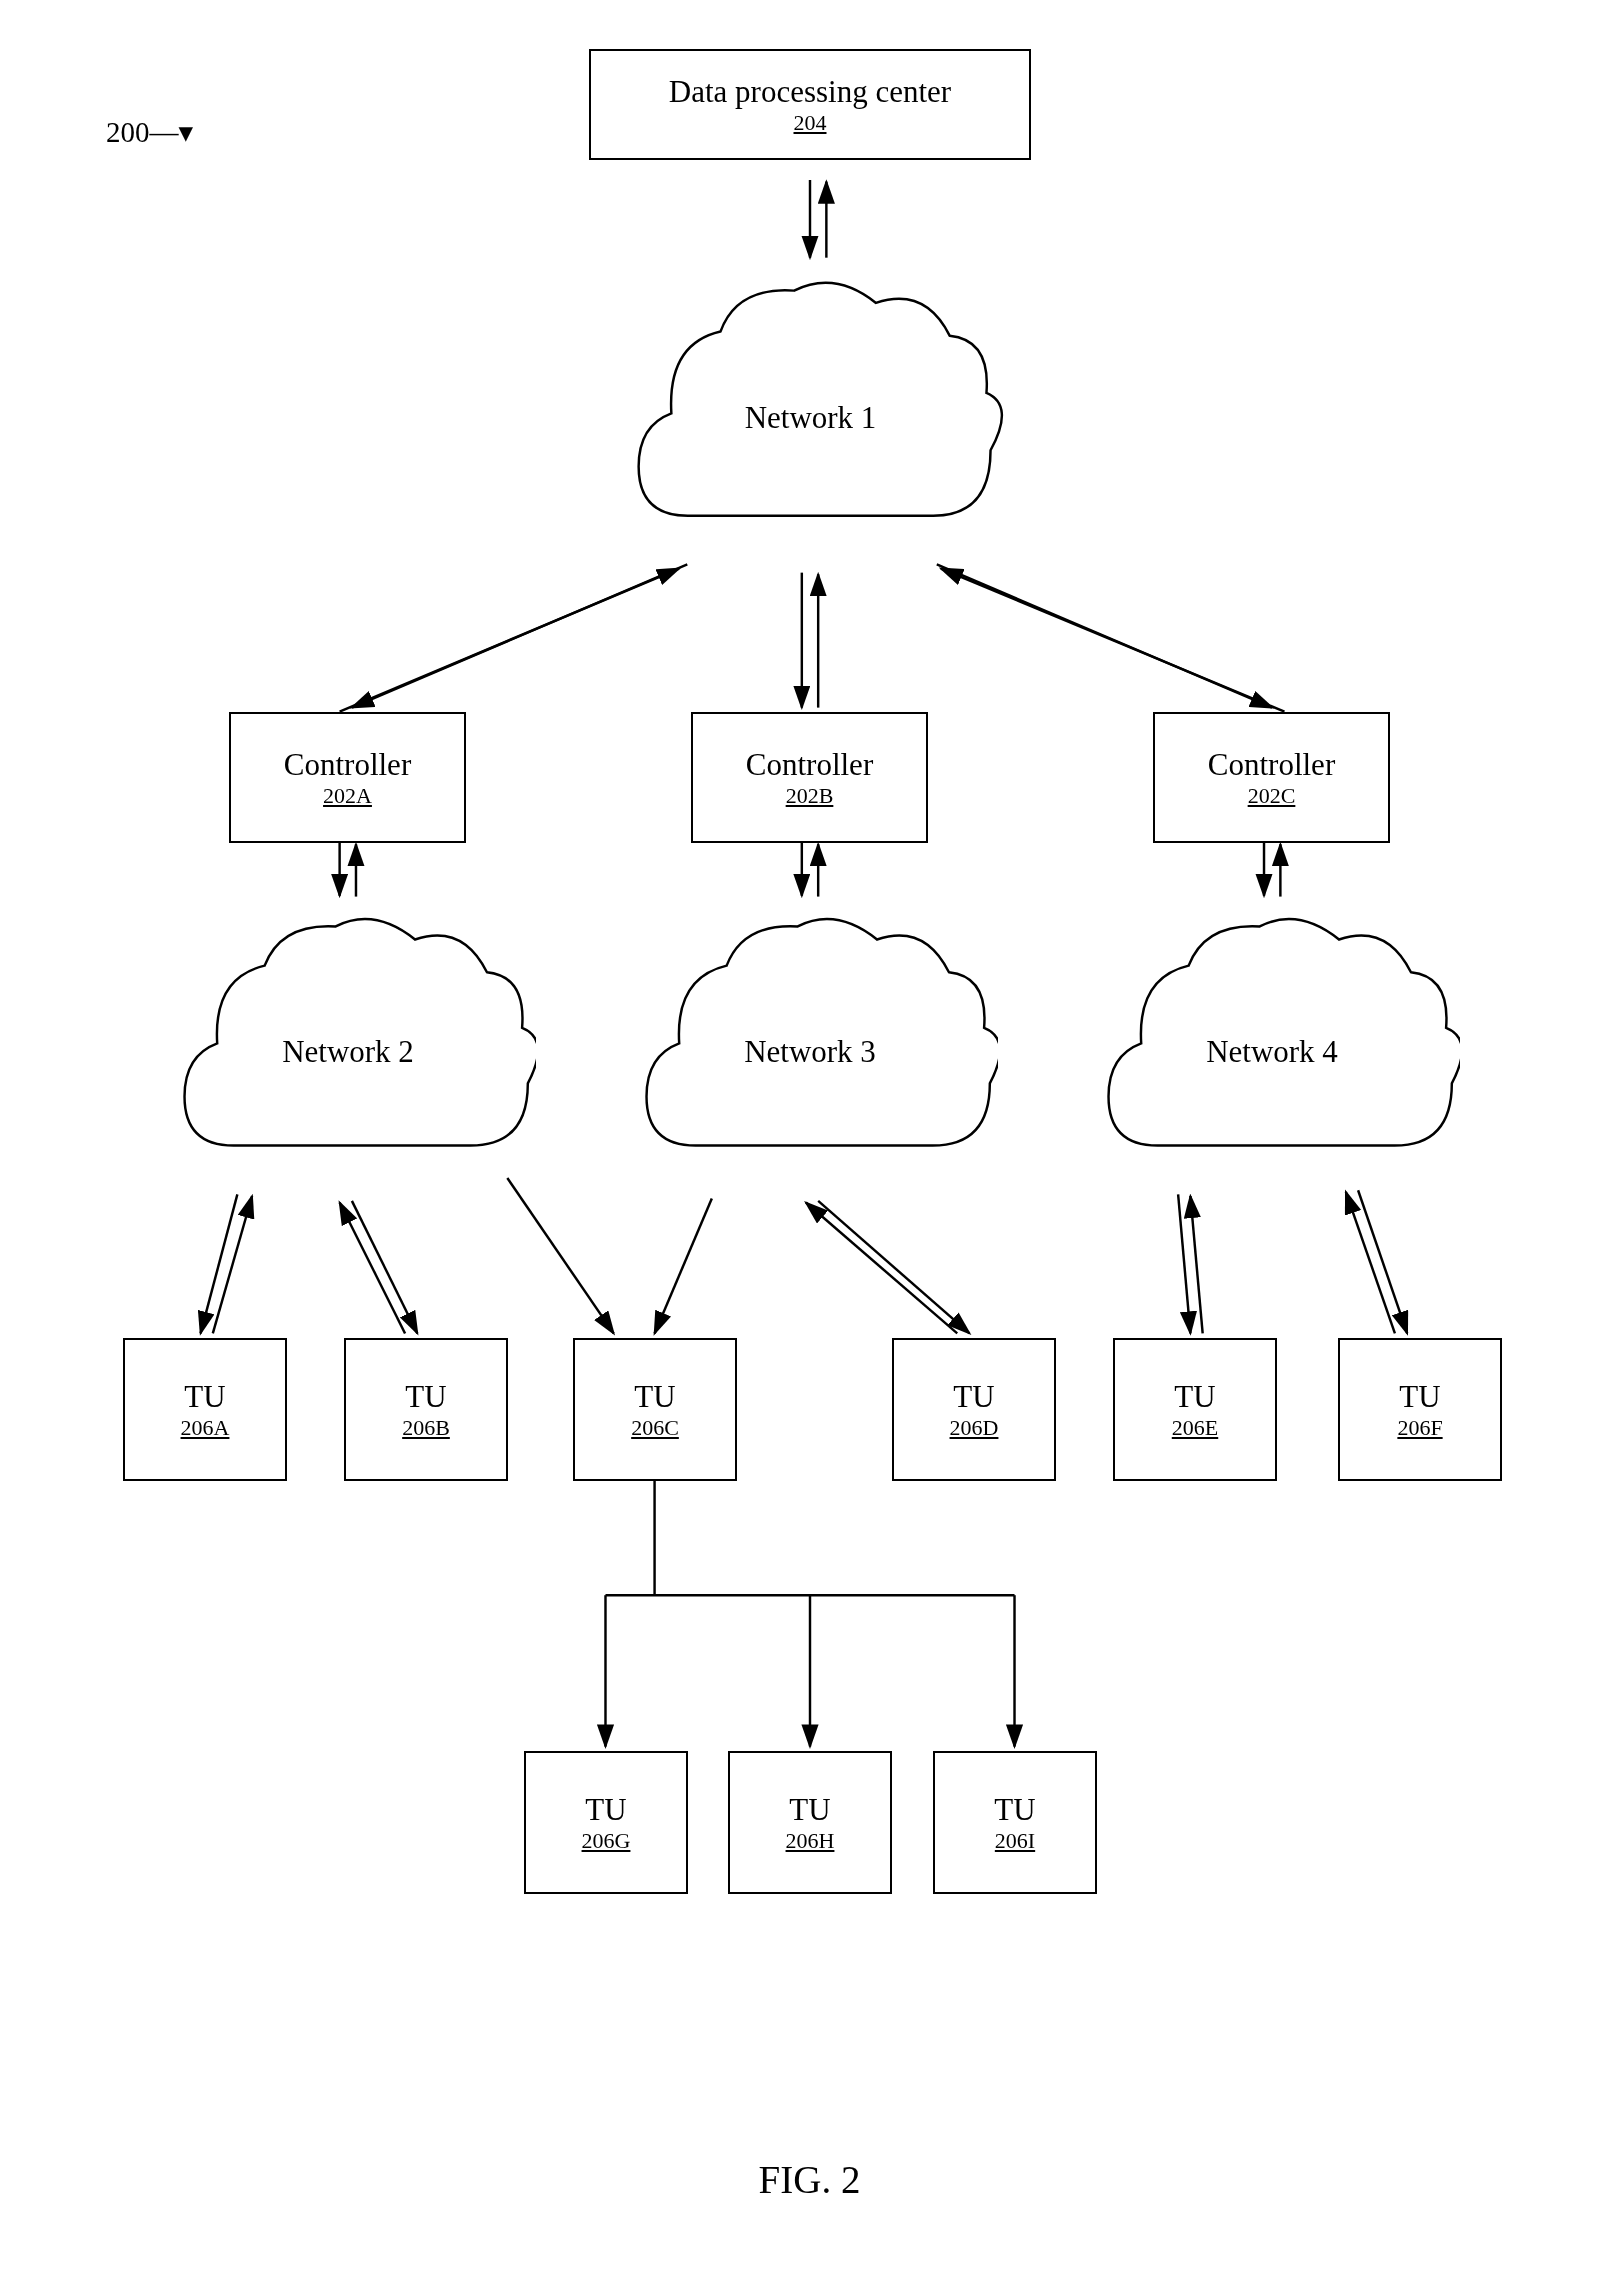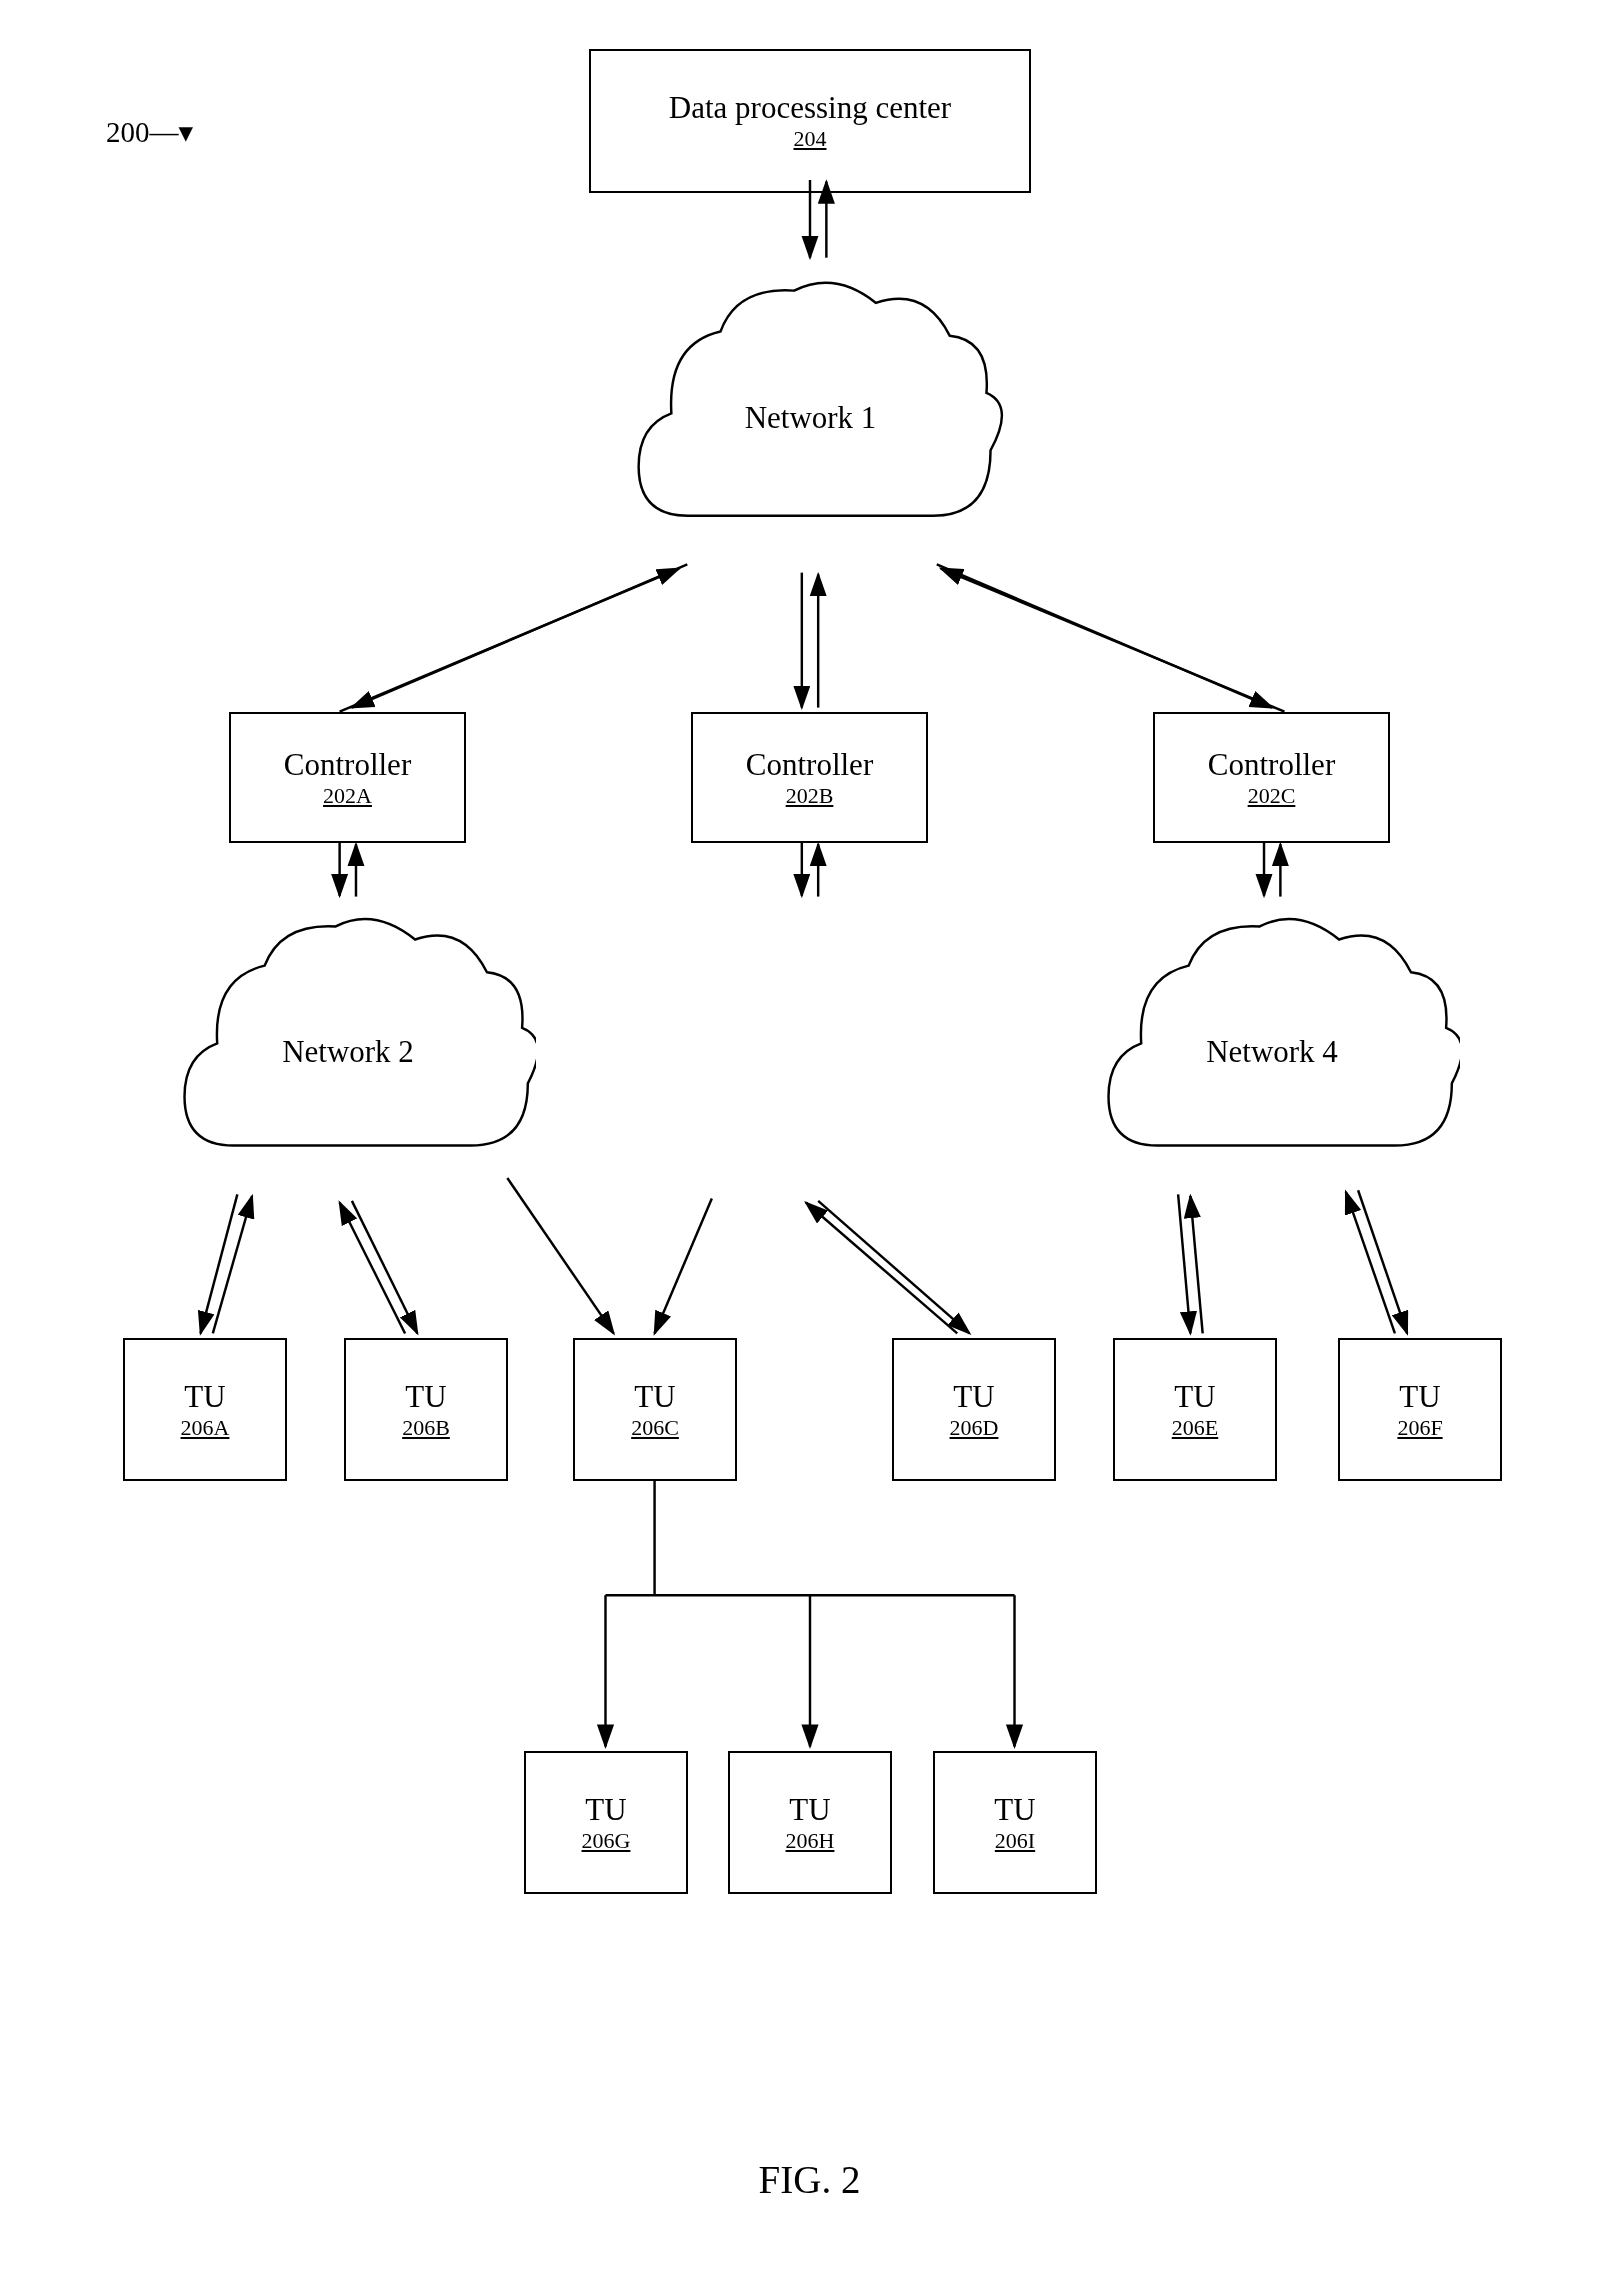--- a/index.html
+++ b/index.html
@@ -85,21 +85,21 @@
   </style>
 </head>
 <body>
 
 <div class="diagram-container">
 
   <div class="ref-label" style="left:106px; top:115px;">
     <span>200</span>—▾
   </div>
 
-  <div class="box" style="left:589px; top:49px; width:442px; height:144px;">
+  <div class="box" style="left:589px; top:49px; width:442px; height:111px;">
     <span>Data processing center</span>
     <span class="box-id">204</span>
   </div>
 
   <div class="cloud" style="left:614px; top:262px; width:393px; height:311px;">
     <svg viewBox="0 0 480 380" xmlns="http://www.w3.org/2000/svg">
       <path d="M90,310 Q30,310 30,250 Q30,200 70,185 Q65,100 130,85 Q150,30 220,35 Q270,10 320,50 Q380,30 410,90 Q460,95 455,160 Q490,175 460,230 Q460,310 390,310 Z" fill="#fff" stroke="#000" stroke-width="3"></path>
     </svg>
     <span class="cloud-label">Network 1</span>
   </div>
@@ -119,20 +119,26 @@
     <span class="box-id">202C</span>
   </div>
 
   <div class="cloud" style="left:160px; top:900px; width:376px; height:303px;">
     <svg viewBox="0 0 460 370" xmlns="http://www.w3.org/2000/svg">
       <path d="M90,300 Q30,300 30,240 Q30,190 70,175 Q65,95 128,80 Q148,28 215,32 Q262,8 312,48 Q370,28 400,88 Q448,93 443,156 Q478,170 450,224 Q450,300 380,300 Z" fill="#fff" stroke="#000" stroke-width="3"></path>
     </svg>
     <span class="cloud-label">Network 2</span>
   </div>
 
+  <div class="cloud" style="left:622px; top:900px; width:376px; height:303px;">
+    <svg viewBox="0 0 460 370" xmlns="http://www.w3.org/2000/svg">
+      <path d="M90,300 Q30,300 30,240 Q30,190 70,175 Q65,95 128,80 Q148,28 215,32 Q262,8 312,48 Q370,28 400,88 Q448,93 443,156 Q478,170 450,224 Q450,300 380,300 Z" fill="#fff" stroke="#000" stroke-width="3"></path>
+    </svg>
+    <span class="cloud-label">Network 3</span>
+  </div>
 
   <div class="cloud" style="left:1084px; top:900px; width:376px; height:303px;">
     <svg viewBox="0 0 460 370" xmlns="http://www.w3.org/2000/svg">
       <path d="M90,300 Q30,300 30,240 Q30,190 70,175 Q65,95 128,80 Q148,28 215,32 Q262,8 312,48 Q370,28 400,88 Q448,93 443,156 Q478,170 450,224 Q450,300 380,300 Z" fill="#fff" stroke="#000" stroke-width="3"></path>
     </svg>
     <span class="cloud-label">Network 4</span>
   </div>
 
   <div class="box" style="left:123px; top:1338px; width:164px; height:143px;">
     <span>TU</span>

